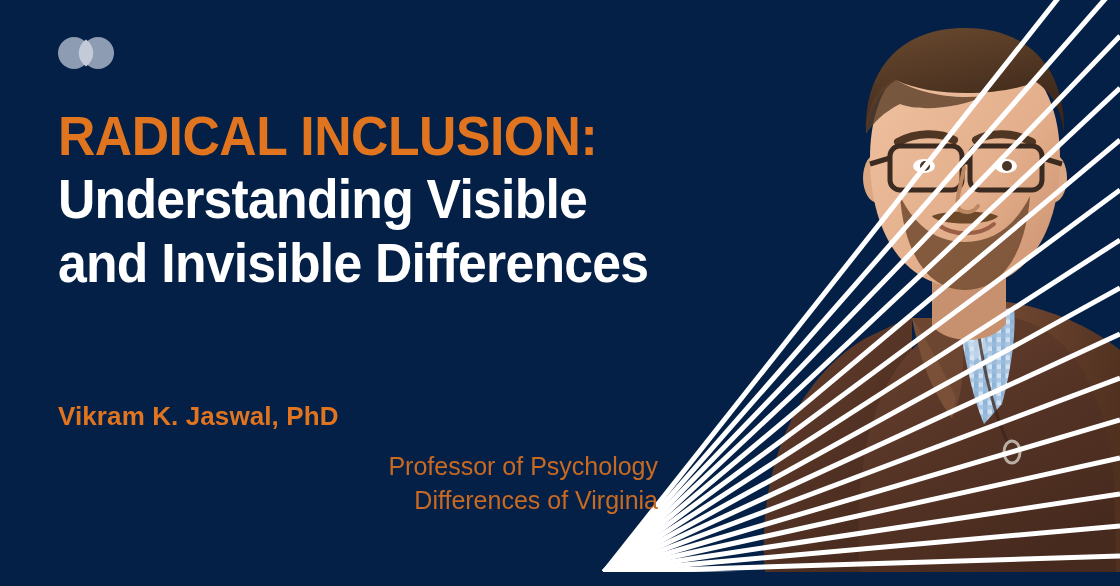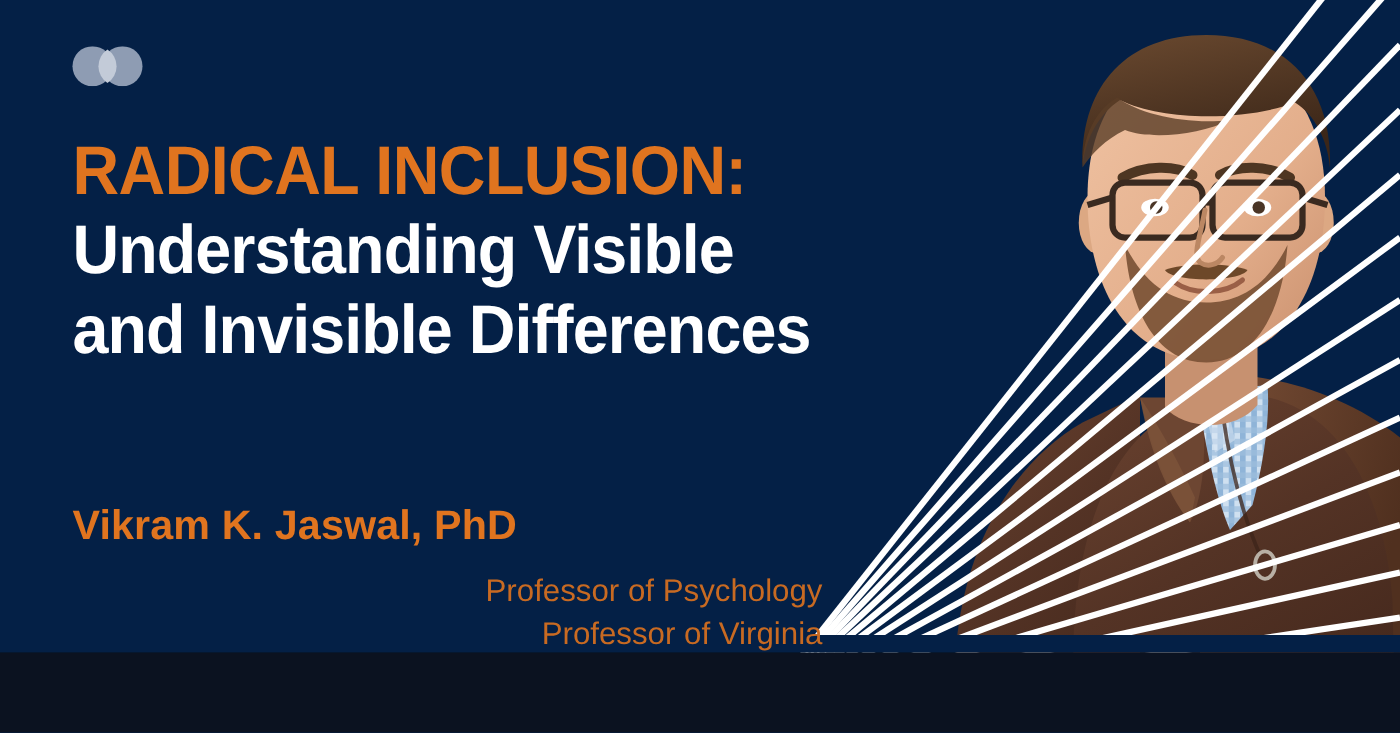--- a/index.html
+++ b/index.html
@@ -3,21 +3,21 @@
 <meta charset="utf-8">
 <style>
   html, body {
     margin: 0;
     padding: 0;
     background: #0b1220;
   }
   #slide {
     position: relative;
     width: 1120px;
-    height: 522px;
+    height: 586px;
     overflow: hidden;
     background: #04203f;
     font-family: "Liberation Sans", sans-serif;
     -webkit-font-smoothing: antialiased;
   }
 
   
   .bg-navy {
     position: absolute;
     inset: 0;
@@ -92,21 +92,21 @@
   .title-main .ln { display: block; white-space: nowrap; }
 
   .speaker-block {
     position: absolute;
     left: 58px;
     top: 401px;
     width: 600px;
   }
   .speaker-name {
     color: #e0741f;
-    font-size: 33px;
+    font-size: 26px;
     font-weight: bold;
     letter-spacing: 0.1px;
     margin: 0 0 18px 0;
     white-space: nowrap;
   }
   .speaker-affil {
     color: #c86a22;
     font-size: 25px;
     font-weight: normal;
     line-height: 1.34;
@@ -261,17 +261,17 @@
     <h2 class="title-main">
       <span class="ln">Understanding Visible</span>
       <span class="ln">and Invisible Differences</span>
     </h2>
   </div>
 
   <div class="speaker-block">
     <div class="speaker-name">Vikram K. Jaswal, PhD</div>
     <div class="speaker-affil">
       <span class="ln">Professor of Psychology</span>
-      <span class="ln">Professor of Virginia</span>
+      <span class="ln">Differences of Virginia</span>
     </div>
   </div>
 
 </div>
 
 </body></html>

